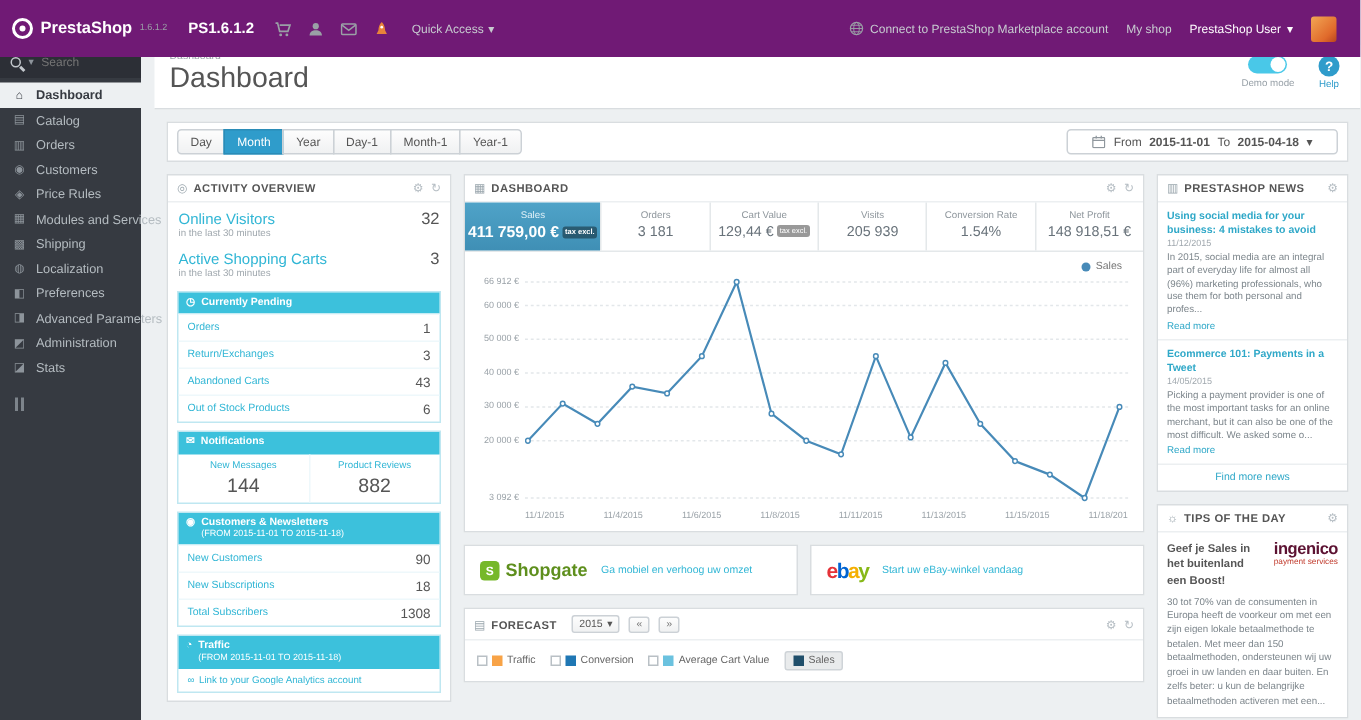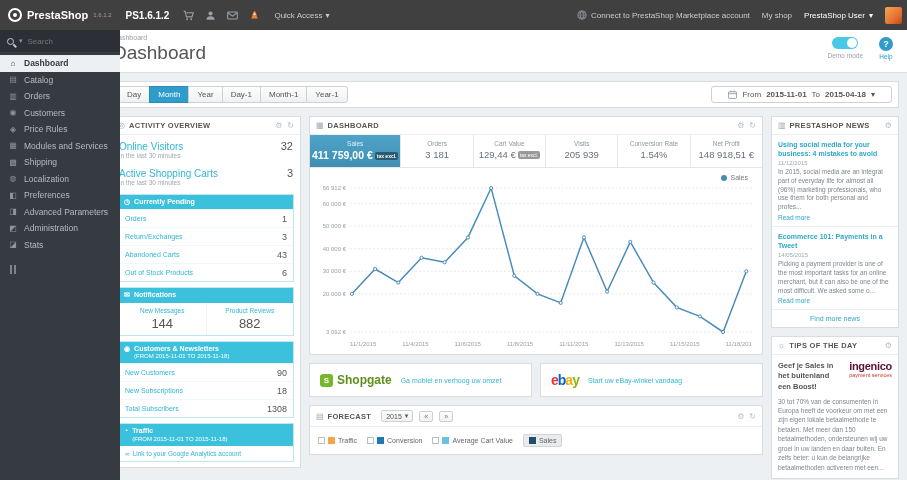--- a/index.html
+++ b/index.html
@@ -1,37 +1,37 @@
 <!DOCTYPE html>
 <html><head>
 <meta charset="utf-8">
 <style>
 *{box-sizing:border-box;margin:0;padding:0}
 html,body{overflow:hidden}
 body{width:907px;height:480px;font-family:"Liberation Sans",sans-serif;background:#edf0f2;position:relative;color:#555;font-size:9px}
 
 
-.topbar{position:absolute;top:0;left:0;right:0;height:30px;background:#404040;display:flex;align-items:center;color:#fff;z-index:20}
+.topbar{position:absolute;top:0;left:0;right:0;height:38px;background:#701a75;display:flex;align-items:center;color:#fff;z-index:20}
 .logo-wrap{display:flex;align-items:center;gap:5px;padding:0 10px 0 8px;cursor:pointer}
 .logo-circle{width:14px;height:14px;border:2px solid #fff;border-radius:50%;position:relative}
 .logo-circle::after{content:"";position:absolute;left:3px;top:3px;width:4px;height:4px;background:#fff;border-radius:50%}
 .logo-text{font-size:11px;font-weight:bold}
 .logo-ver{font-size:6px;color:#9aa0a6;align-self:flex-start;margin-top:4px}
 .shop-name{font-size:10px;font-weight:bold;margin:0 14px 0 4px;cursor:pointer}
 .top-icons{display:flex;gap:11px;align-items:center;margin-right:14px}
 .top-icons span{cursor:pointer;display:flex}
 .quick-access{font-size:8px;color:#c7cbd0;display:flex;align-items:center;gap:3px;cursor:pointer}
-.top-right{margin-left:auto;display:flex;align-items:center;gap:12px;padding-right:5px}
+.top-right{margin-left:auto;display:flex;align-items:center;gap:12px;padding-right:16px}
 .marketplace{font-size:8px;color:#c7cbd0;display:flex;align-items:center;gap:4px;cursor:pointer}
 .myshop{font-size:8px;color:#c7cbd0;cursor:pointer}
 .user-menu{font-size:8px;color:#fff;display:flex;align-items:center;gap:4px;cursor:pointer}
 .avatar{width:17px;height:17px;border-radius:2px;background:linear-gradient(135deg,#f2a654 0%,#e06a2b 70%,#b9441e 100%)}
 
 
-.sidebar{position:absolute;top:30px;left:0;width:120px;bottom:0;background:#363a41;z-index:10}
+.sidebar{position:absolute;top:30px;left:0;width:94px;bottom:0;background:#363a41;z-index:10}
 .search-row{height:22px;background:#2c2f36;display:flex;align-items:center;padding:0 7px;gap:5px}
 .mag{width:7px;height:7px;border:1.5px solid #c3c8cd;border-radius:50%;position:relative;flex:none}
 .mag::after{content:"";position:absolute;width:4px;height:1.5px;background:#c3c8cd;transform:rotate(45deg);left:5px;top:6px}
 .search-caret{color:#8d949b;font-size:7px}
 .search-input{background:transparent;border:none;outline:none;color:#9aa0a6;font-size:8px;width:58px}
 .nav{padding-top:3px}
 .nav-item{display:flex;align-items:center;gap:6px;height:16.5px;padding:0 8px;font-size:8.5px;color:#b5bcc1;cursor:pointer;white-space:nowrap}
 .nav-ico{font-size:8px;color:#8d949b;width:10px;text-align:center;flex:none}
 .nav-item.active{background:#edf0f2;color:#363a41;font-weight:bold}
 .nav-item.active .nav-ico{color:#363a41}

